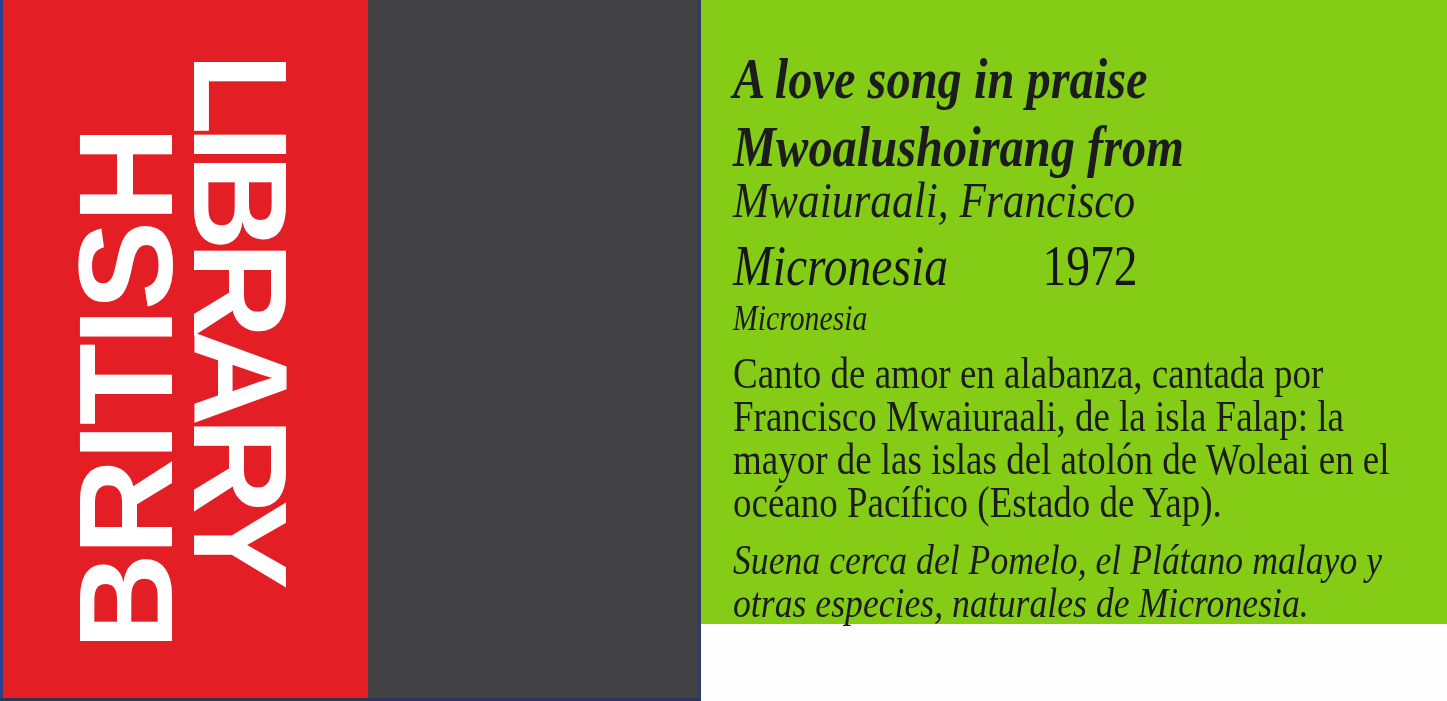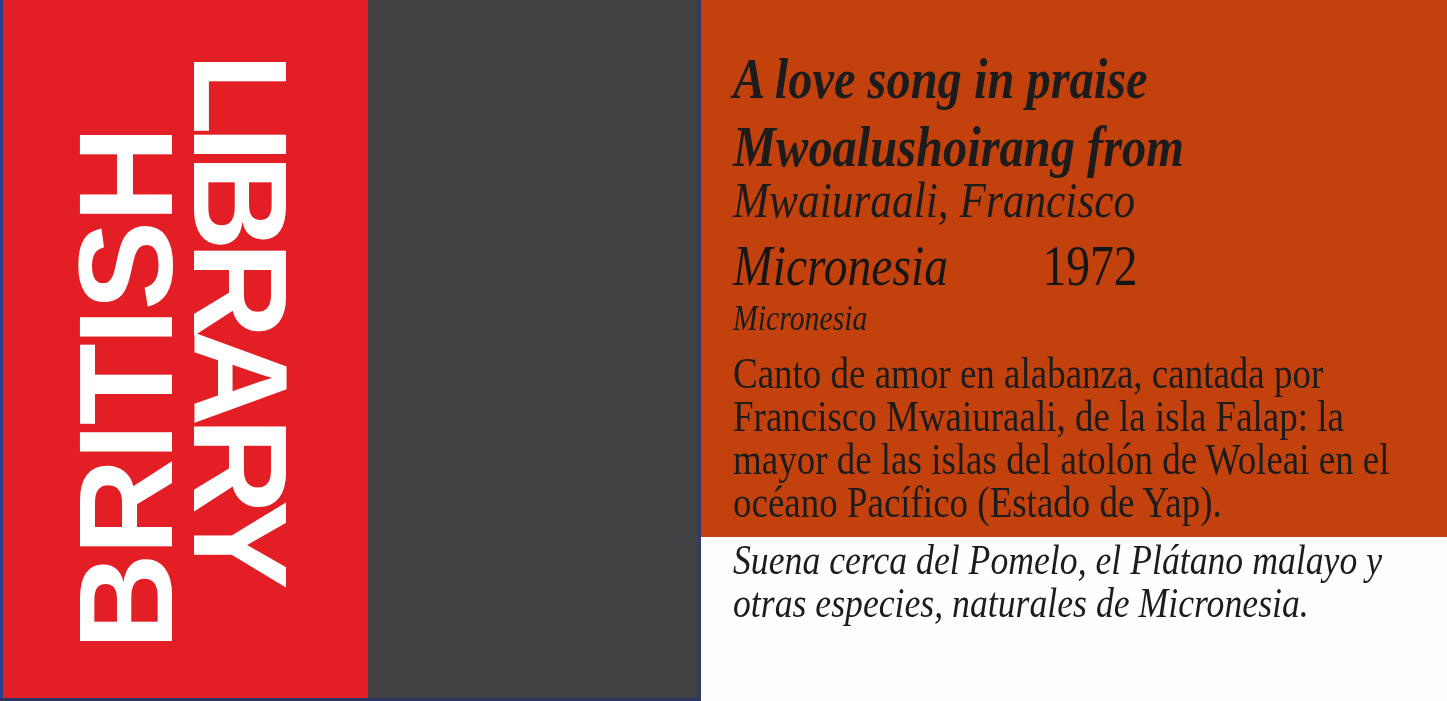--- a/index.html
+++ b/index.html
@@ -67,22 +67,22 @@
   .word-library {
     left: 304px; top: 53px;
     transform: rotate(90deg);
     letter-spacing: -9px;
   }
 
   
   .content {
     position: absolute;
     left: 701px; top: 0;
-    width: 746px; height: 537px;
-    background: #c2410c;
+    width: 746px; height: 624px;
+    background: #84cc16;
   }
   .content .txt {
     position: absolute;
     left: 32px;              
     transform: scaleX(0.85); 
     transform-origin: 0 0;
     white-space: nowrap;
     color: #1c1c1c;
   }
   .title {

